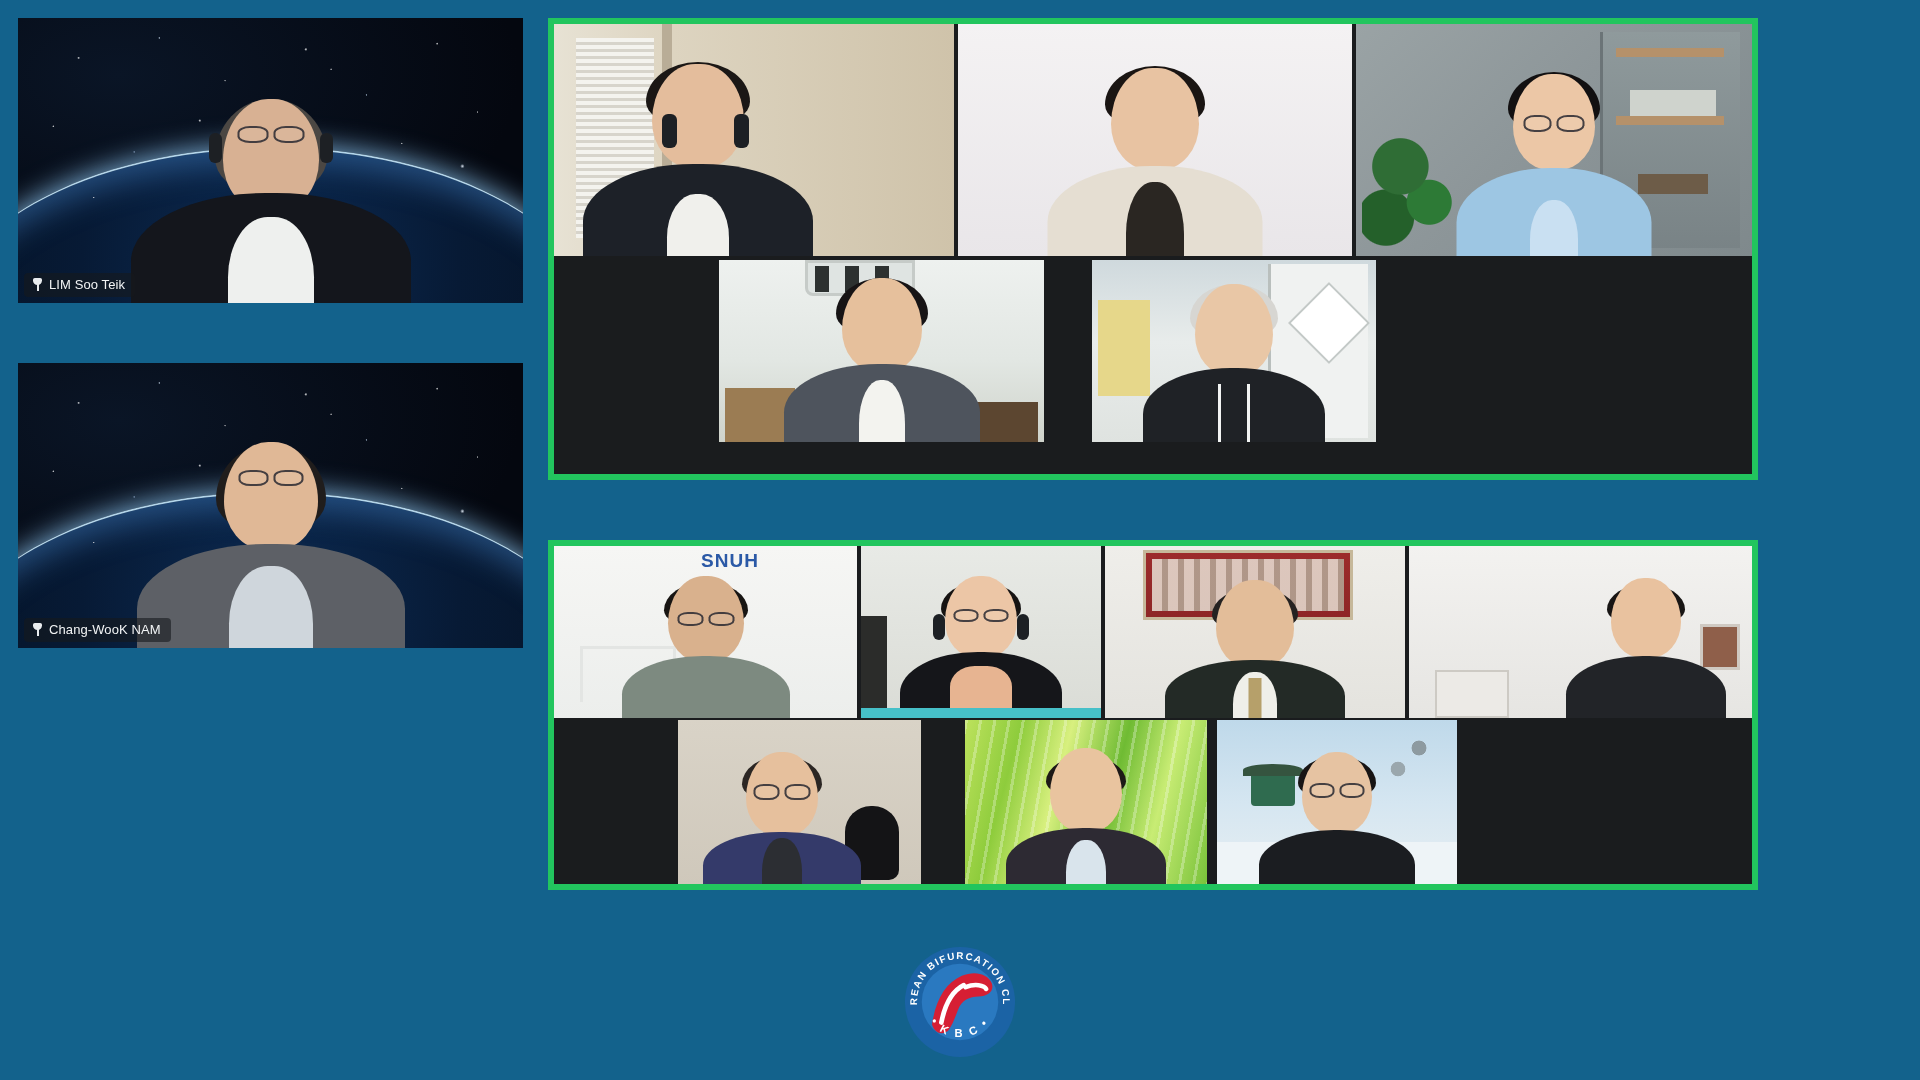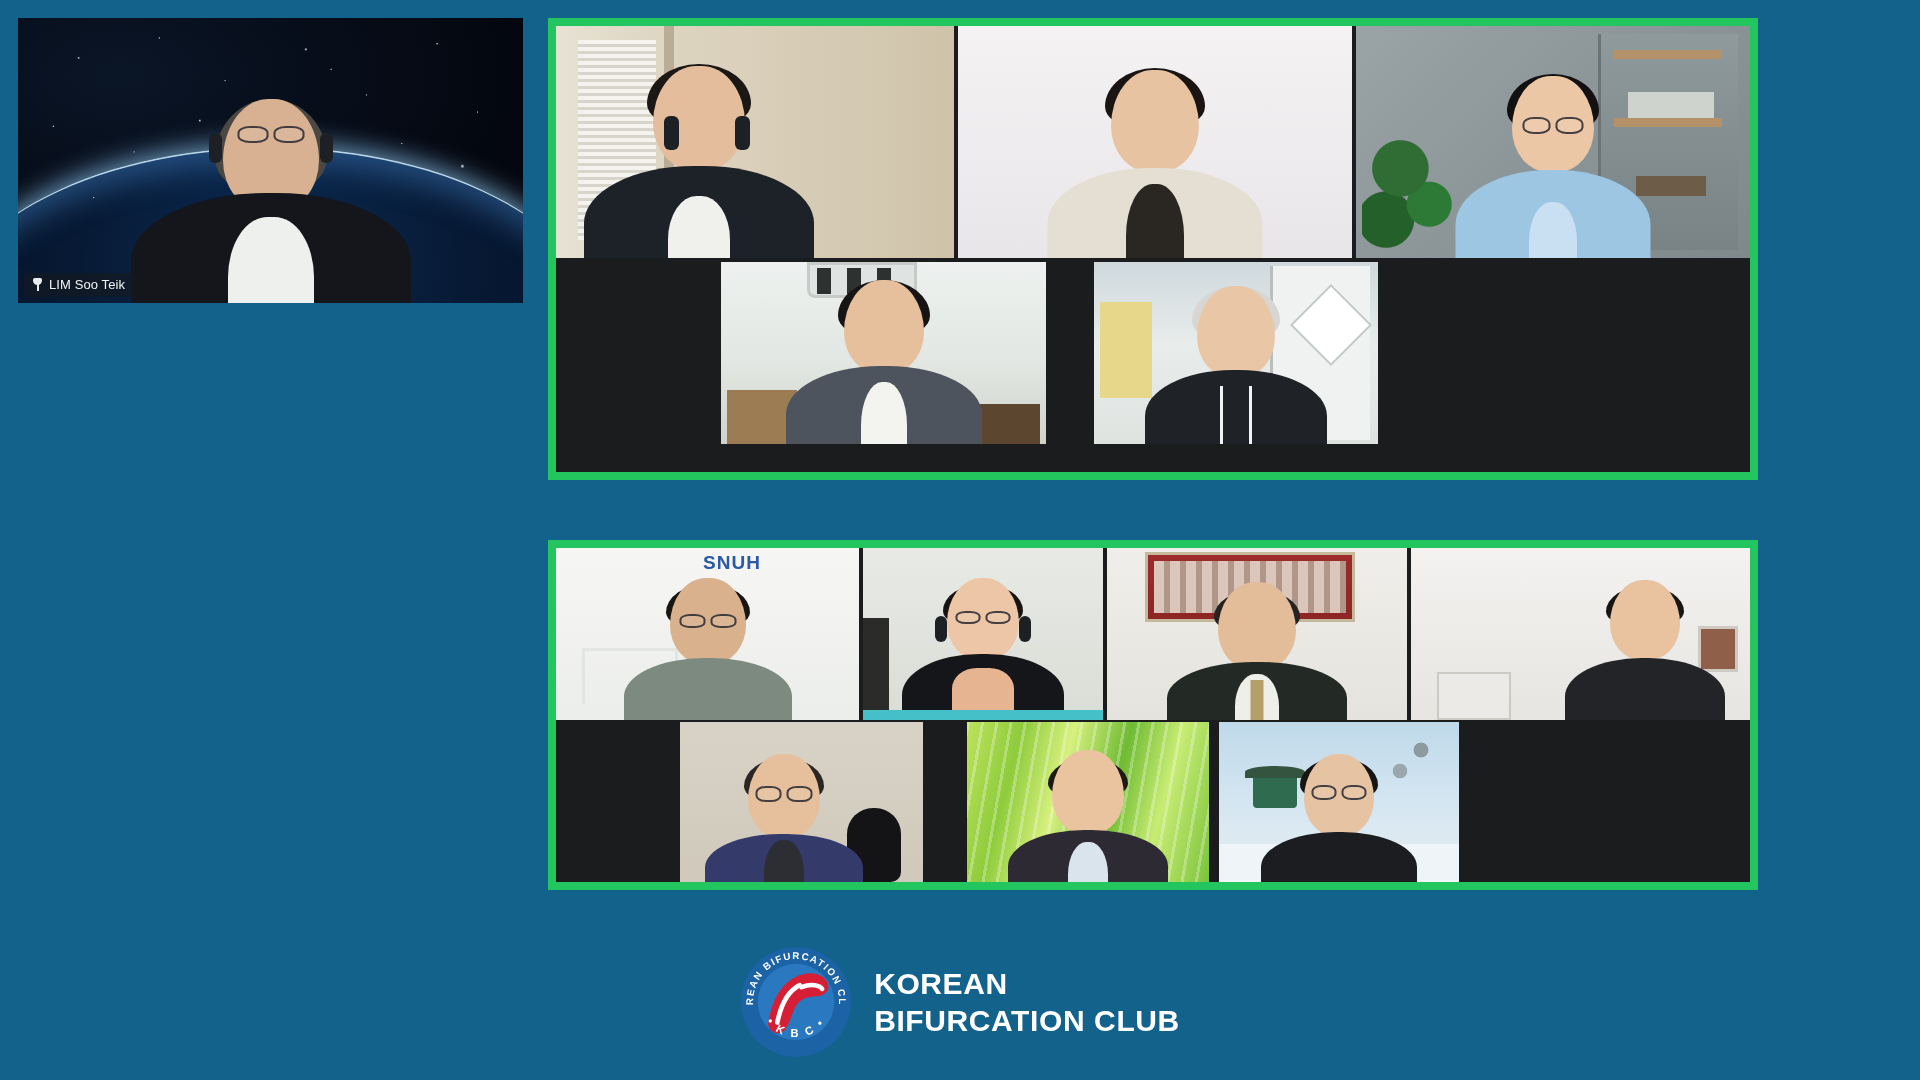--- a/index.html
+++ b/index.html
@@ -102,21 +102,21 @@
   }
   .headset-l, .headset-r {
     position: absolute; width: 13px; height: 30px;
     background: #1d2024; border-radius: 6px;
   }
 
   
   .panel {
     position: absolute;
     background: #26282b;
-    border: 8px solid #22c55e;
+    border: 6px solid #22c55e;
     overflow: hidden;
   }
   #panel-top    { left: 548px; top: 18px;  width: 1210px; height: 462px; }
   #panel-bottom { left: 548px; top: 540px; width: 1210px; height: 350px; }
 
   .prow { display: flex; width: 100%; }
   .cell { position: relative; overflow: hidden; background: #1a1c1e; }
 
   
   #footer-logos {
@@ -147,20 +147,37 @@
       <div class="headset-r" style="left:calc(50% + 49px);bottom:140px;"></div>
       <div class="torso" style="width:280px;height:110px;bottom:0;background:#14161c;"></div>
       <div class="shirt" style="width:86px;height:86px;bottom:0;background:#eef0ee;"></div>
     </div>
     <div class="namebadge">
       <span class="pin"></span>
       <span>LIM Soo Teik</span>
     </div>
   </div>
 
+  <div class="tile left-tile" id="left-tile-2">
+    <div class="bg-space"></div>
+    <div class="person">
+      <div class="hair" style="width:110px;height:86px;bottom:118px;background:#201d1c;"></div>
+      <div class="head" style="width:94px;height:108px;bottom:98px;background:#e0b896;"></div>
+      <div class="glasses" style="bottom:162px;">
+        <span style="width:30px;height:16px;"></span>
+          <span style="width:30px;height:16px;"></span>
+      </div>
+      <div class="torso" style="width:268px;height:104px;bottom:0;background:#5d6066;"></div>
+      <div class="shirt" style="width:84px;height:82px;bottom:0;background:#cfd6dc;"></div>
+    </div>
+    <div class="namebadge">
+      <span class="pin"></span>
+      <span>Chang-WooK NAM</span>
+    </div>
+  </div>
 
 </div>
 
 <div class="panel" id="panel-top">
 
   <div class="prow" style="height:232px;">
 
     <div class="cell" style="width:403px;height:232px;background:#d9cfbc;">
       <div style="position:absolute;inset:0;background:linear-gradient(90deg,#e7e2d4 0%,#ddd4c0 30%,#cfc3aa 100%);"></div>
       <div style="position:absolute;left:22px;top:14px;width:78px;height:200px;background:repeating-linear-gradient(180deg,#f4f3ee 0 4px,#d7d4cb 4px 7px);"></div>
@@ -380,19 +397,15 @@
         <path d="M40,82 C44,62 52,48 64,42" stroke="#ffffff" stroke-width="5" fill="none" stroke-linecap="round"></path>
         <path d="M66,44 C76,40 86,42 88,46" stroke="#ffffff" stroke-width="5" fill="none" stroke-linecap="round"></path>
         <text font-family="'Liberation Sans', sans-serif" font-size="10.5" font-weight="bold" fill="#ffffff" letter-spacing="1.6">
           <textPath href="#kbcTop" startOffset="50%" text-anchor="middle">KOREAN BIFURCATION CLUB</textPath>
         </text>
         <text font-family="'Liberation Sans', sans-serif" font-size="12" font-weight="bold" fill="#ffffff" letter-spacing="3">
           <textPath href="#kbcBot" startOffset="50%" text-anchor="middle">• K B C •</textPath>
         </text>
       </svg>
     </div>
-    <div class="kbc-text">
-      <div>KOREAN</div>
-      <div>BIFURCATION CLUB</div>
-    </div>
   </div>
 
 </div>
 
 </body></html>

